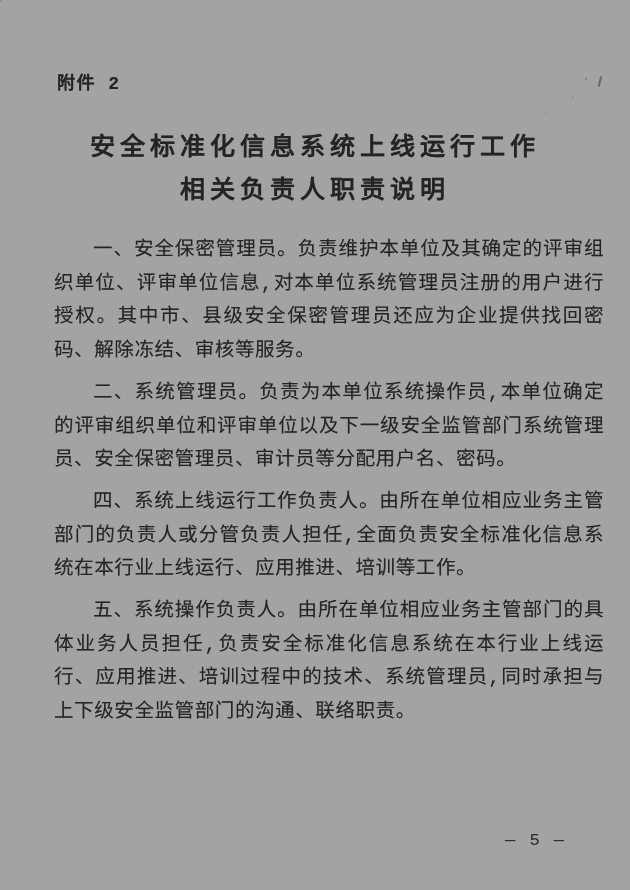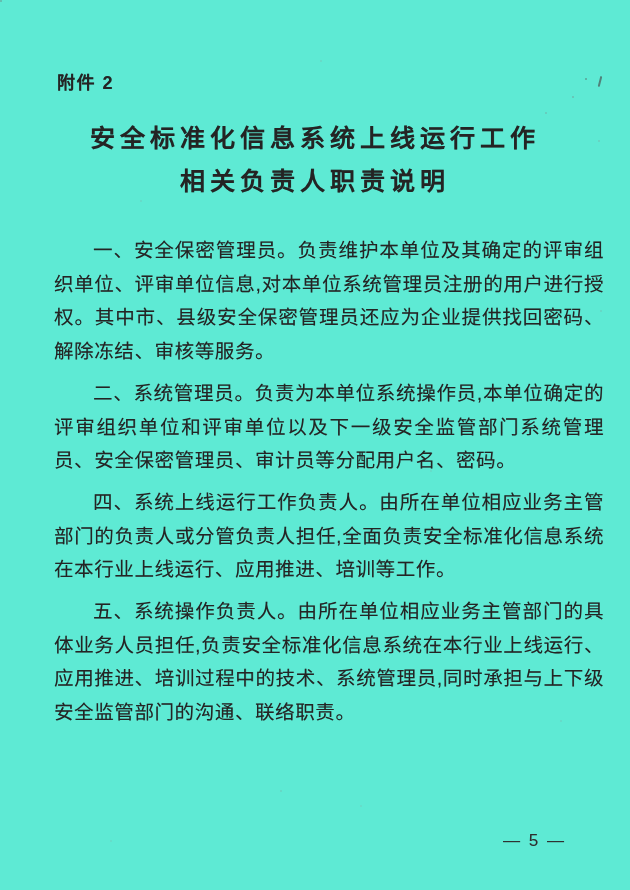--- a/index.html
+++ b/index.html
@@ -4,23 +4,23 @@
 <style>
   html, body {
     margin: 0;
     padding: 0;
     background: #ffffff;
   }
   .page {
     position: relative;
     width: 630px;
     height: 890px;
-    background: #5eead4;
+    background: #a3a3a3;
     overflow: hidden;
-    font-family: Liberation Sans, sans-serif;
+    font-family: Liberation Mono, monospace;
     color: #242424;
   }
   
   .noise {
     position: absolute;
     left: 0; top: 0;
     width: 2px; height: 2px;
     background: rgba(110,110,110,0.45);
     border-radius: 50%;
     box-shadow:
@@ -56,21 +56,21 @@
     position: absolute;
     left: 57px;
     top: 68px;
     font-size: 18px;
     font-weight: 700;
     letter-spacing: 1.5px;
     text-shadow: 0.3px 0.3px 0.4px rgba(40,40,40,0.35);
   }
   .doc-title {
     position: absolute;
-    top: 117px;
+    top: 127px;
     left: 0;
     width: 100%;
     margin: 0;
     text-align: center;
     font-size: 25px;
     font-weight: 700;
     line-height: 43px;
     letter-spacing: 5px;
     text-shadow: 0.3px 0.3px 0.5px rgba(30,30,30,0.4);
   }

